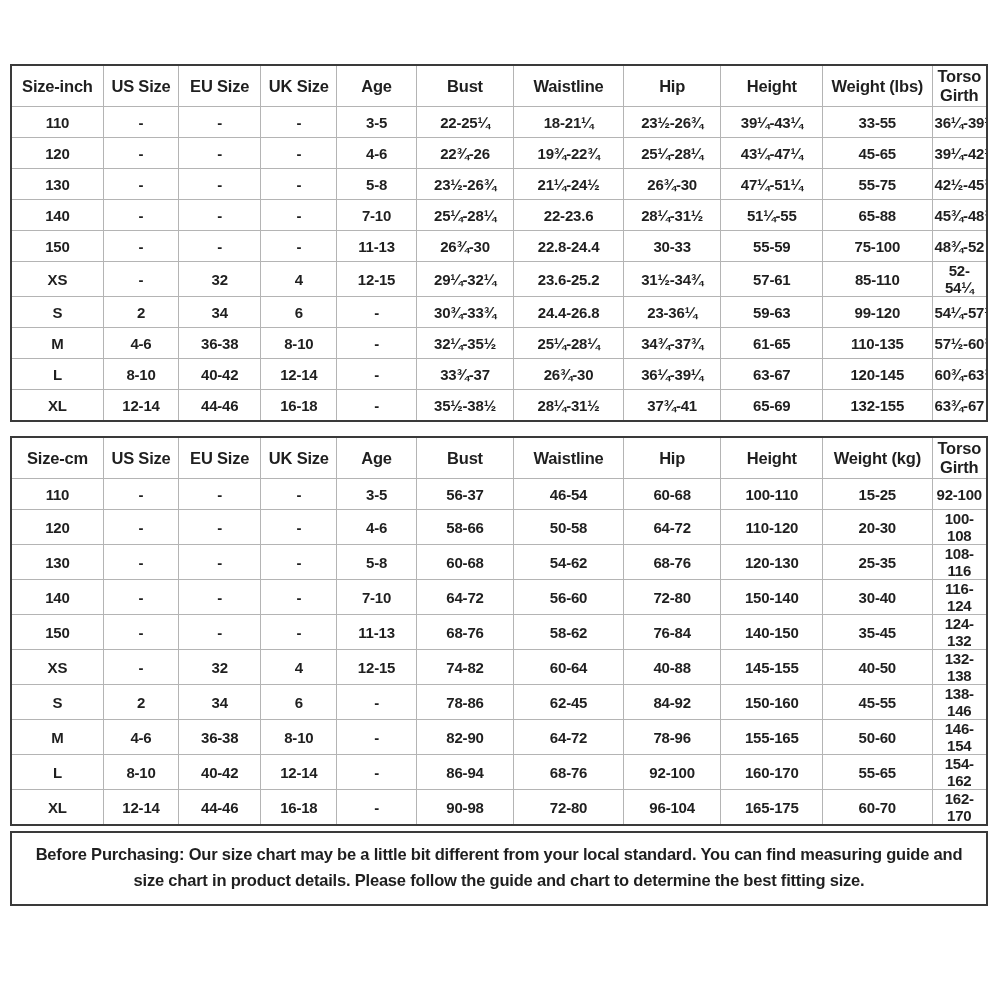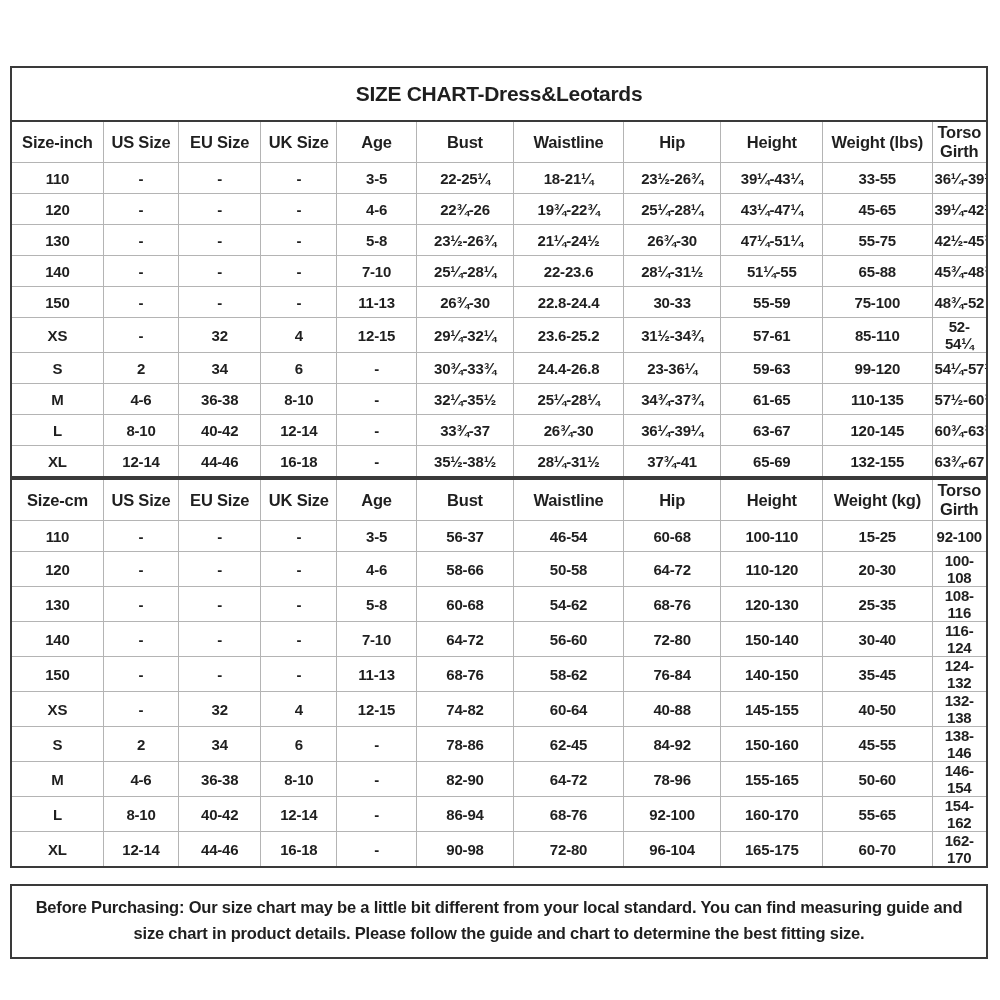--- a/index.html
+++ b/index.html
@@ -33,20 +33,21 @@
     width: 100%;
     border-collapse: collapse;
     table-layout: fixed;
     border: 2px solid #3a3a3a;
   }
   table.size-table.first {
     margin-top: -2px; 
     padding-left: 12px;
   }
   table.size-table.second {
+    margin-top: 14px;
   }
   table.size-table th,
   table.size-table td {
     border: 1px solid #b4b4b4;
     text-align: center;
     vertical-align: middle;
     padding: 0 2px;
     letter-spacing: -0.2px;
     overflow: hidden;
   }
@@ -67,39 +68,36 @@
   table.size-table th:nth-child(4),  table.size-table td:nth-child(4)  { width: 7.3%; }
   table.size-table th:nth-child(5),  table.size-table td:nth-child(5)  { width: 7.6%; }
   table.size-table th:nth-child(6),  table.size-table td:nth-child(6)  { width: 9.5%; }
   table.size-table th:nth-child(7),  table.size-table td:nth-child(7)  { width: 10.7%; }
   table.size-table th:nth-child(8),  table.size-table td:nth-child(8)  { width: 9.5%; }
   table.size-table th:nth-child(9),  table.size-table td:nth-child(9)  { width: 9.9%; }
   table.size-table th:nth-child(10), table.size-table td:nth-child(10) { width: 10.7%; }
   
   .note-box {
     border: 2px solid #3a3a3a;
-    margin-top: 16px;
+    margin-top: 5px;
     padding: 9px 10px 11px 10px;
     text-align: center;
   }
   .note-box .note-text {
     font-size: 16.5px;
     font-weight: bold;
     line-height: 1.55;
     letter-spacing: -0.2px;
   }
 </style>
 </head>
 <body>
 
 <div class="sheet">
 
-  <div class="title-box">
-    <span class="title">SIZE CHART-Dress&amp;Leotards</span>
-  </div>
 
   <table class="size-table first">
       <thead>
         <tr>
           <th>Size-inch</th>
           <th>US Size</th>
           <th>EU Size</th>
           <th>UK Size</th>
           <th>Age</th>
           <th>Bust</th>

